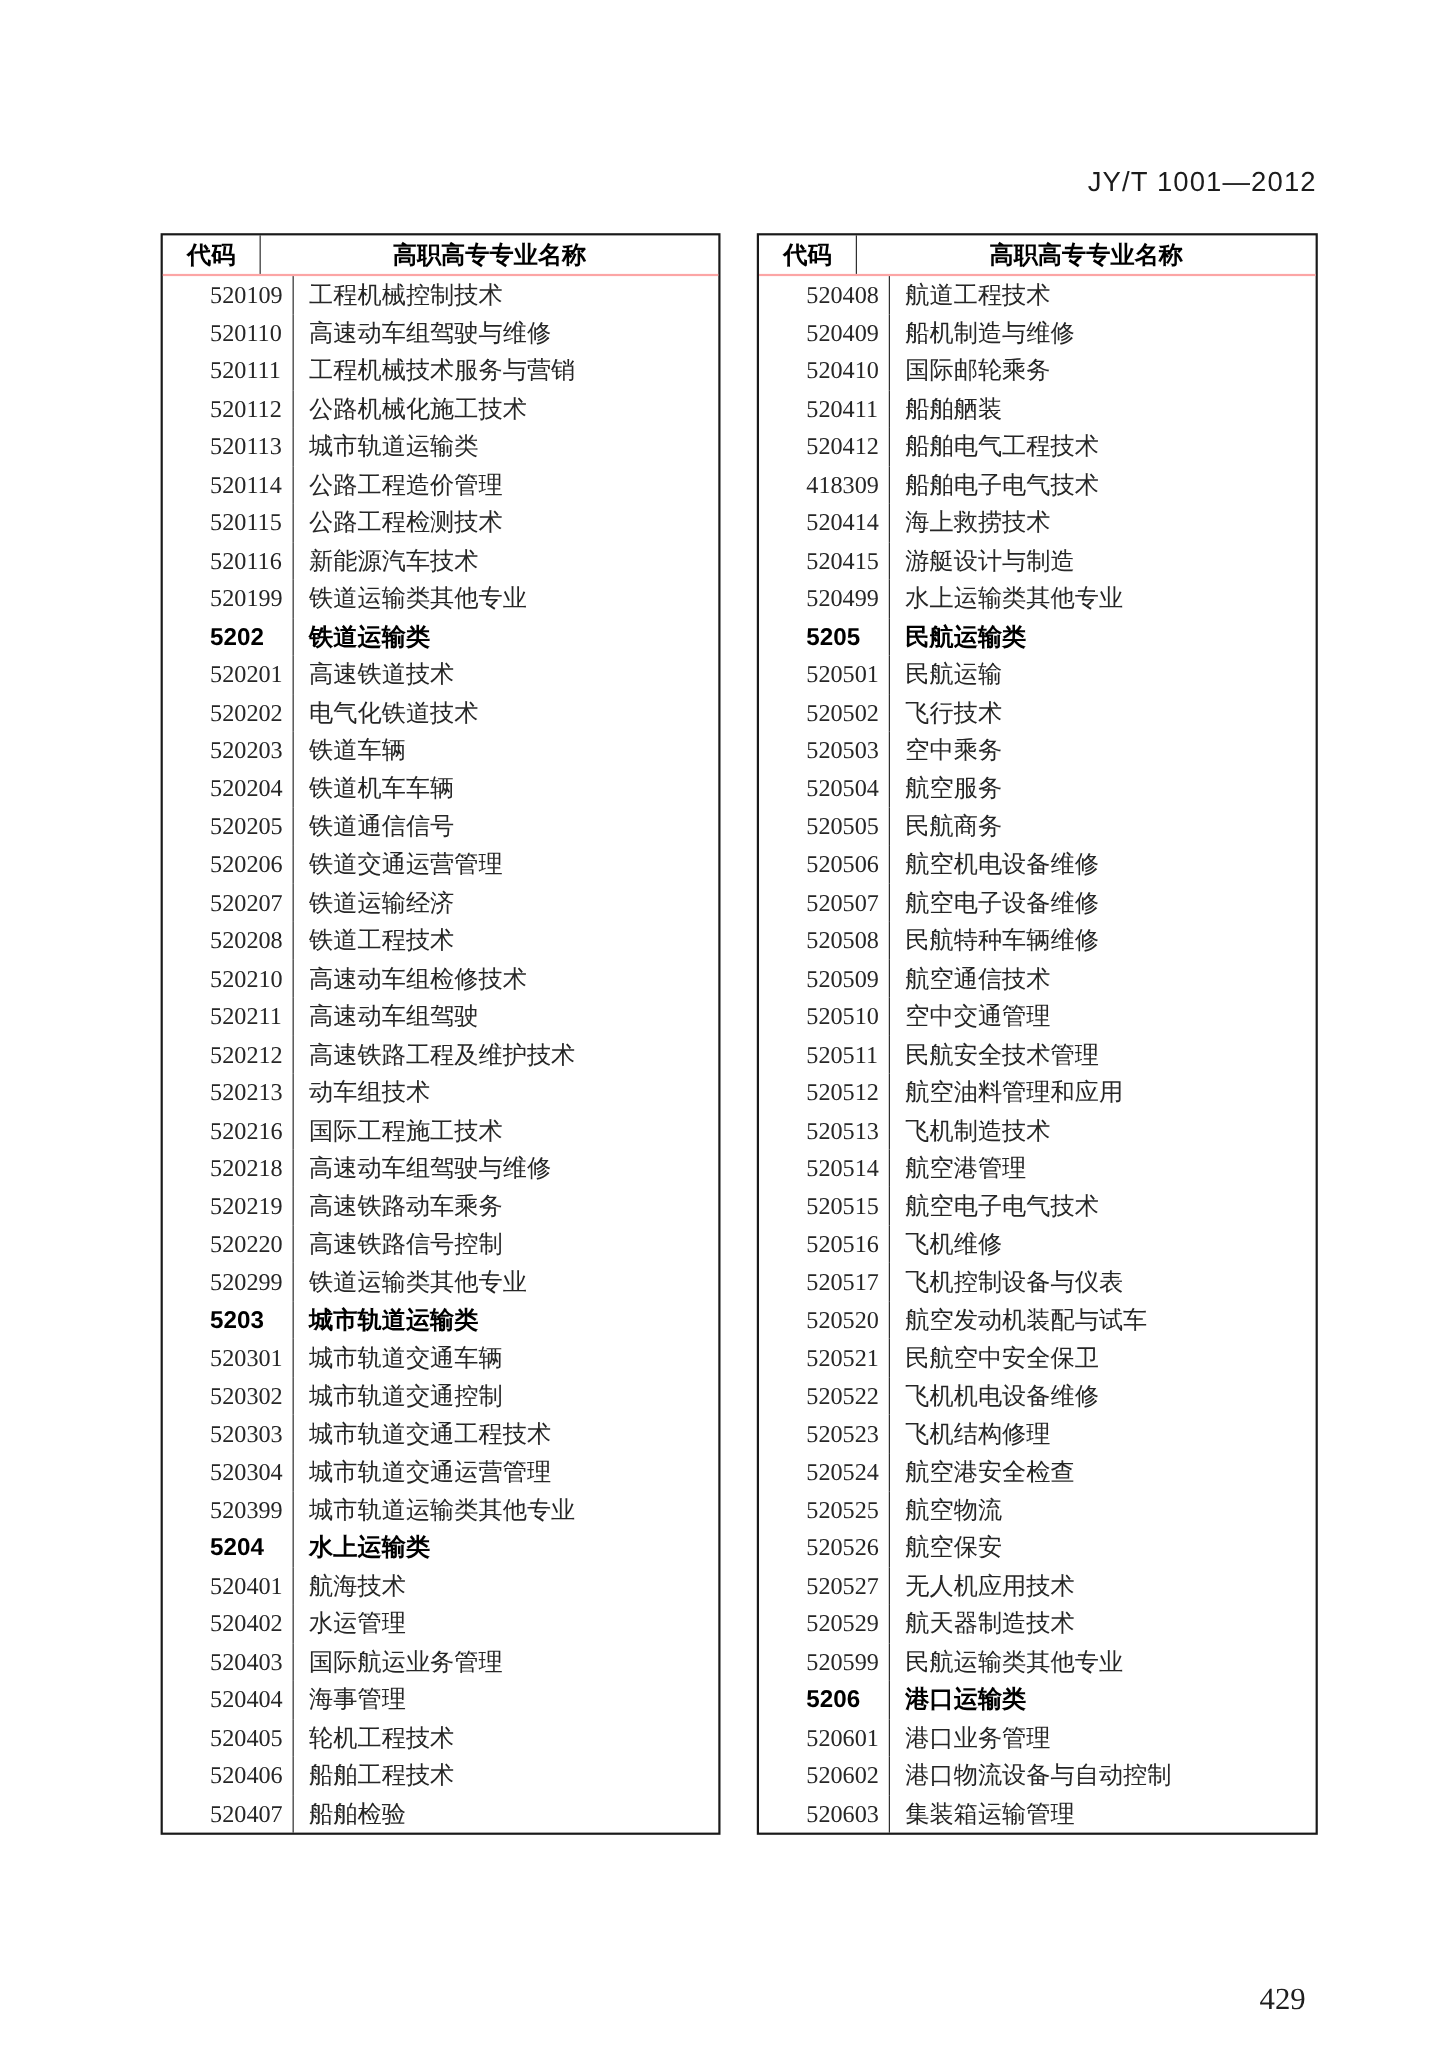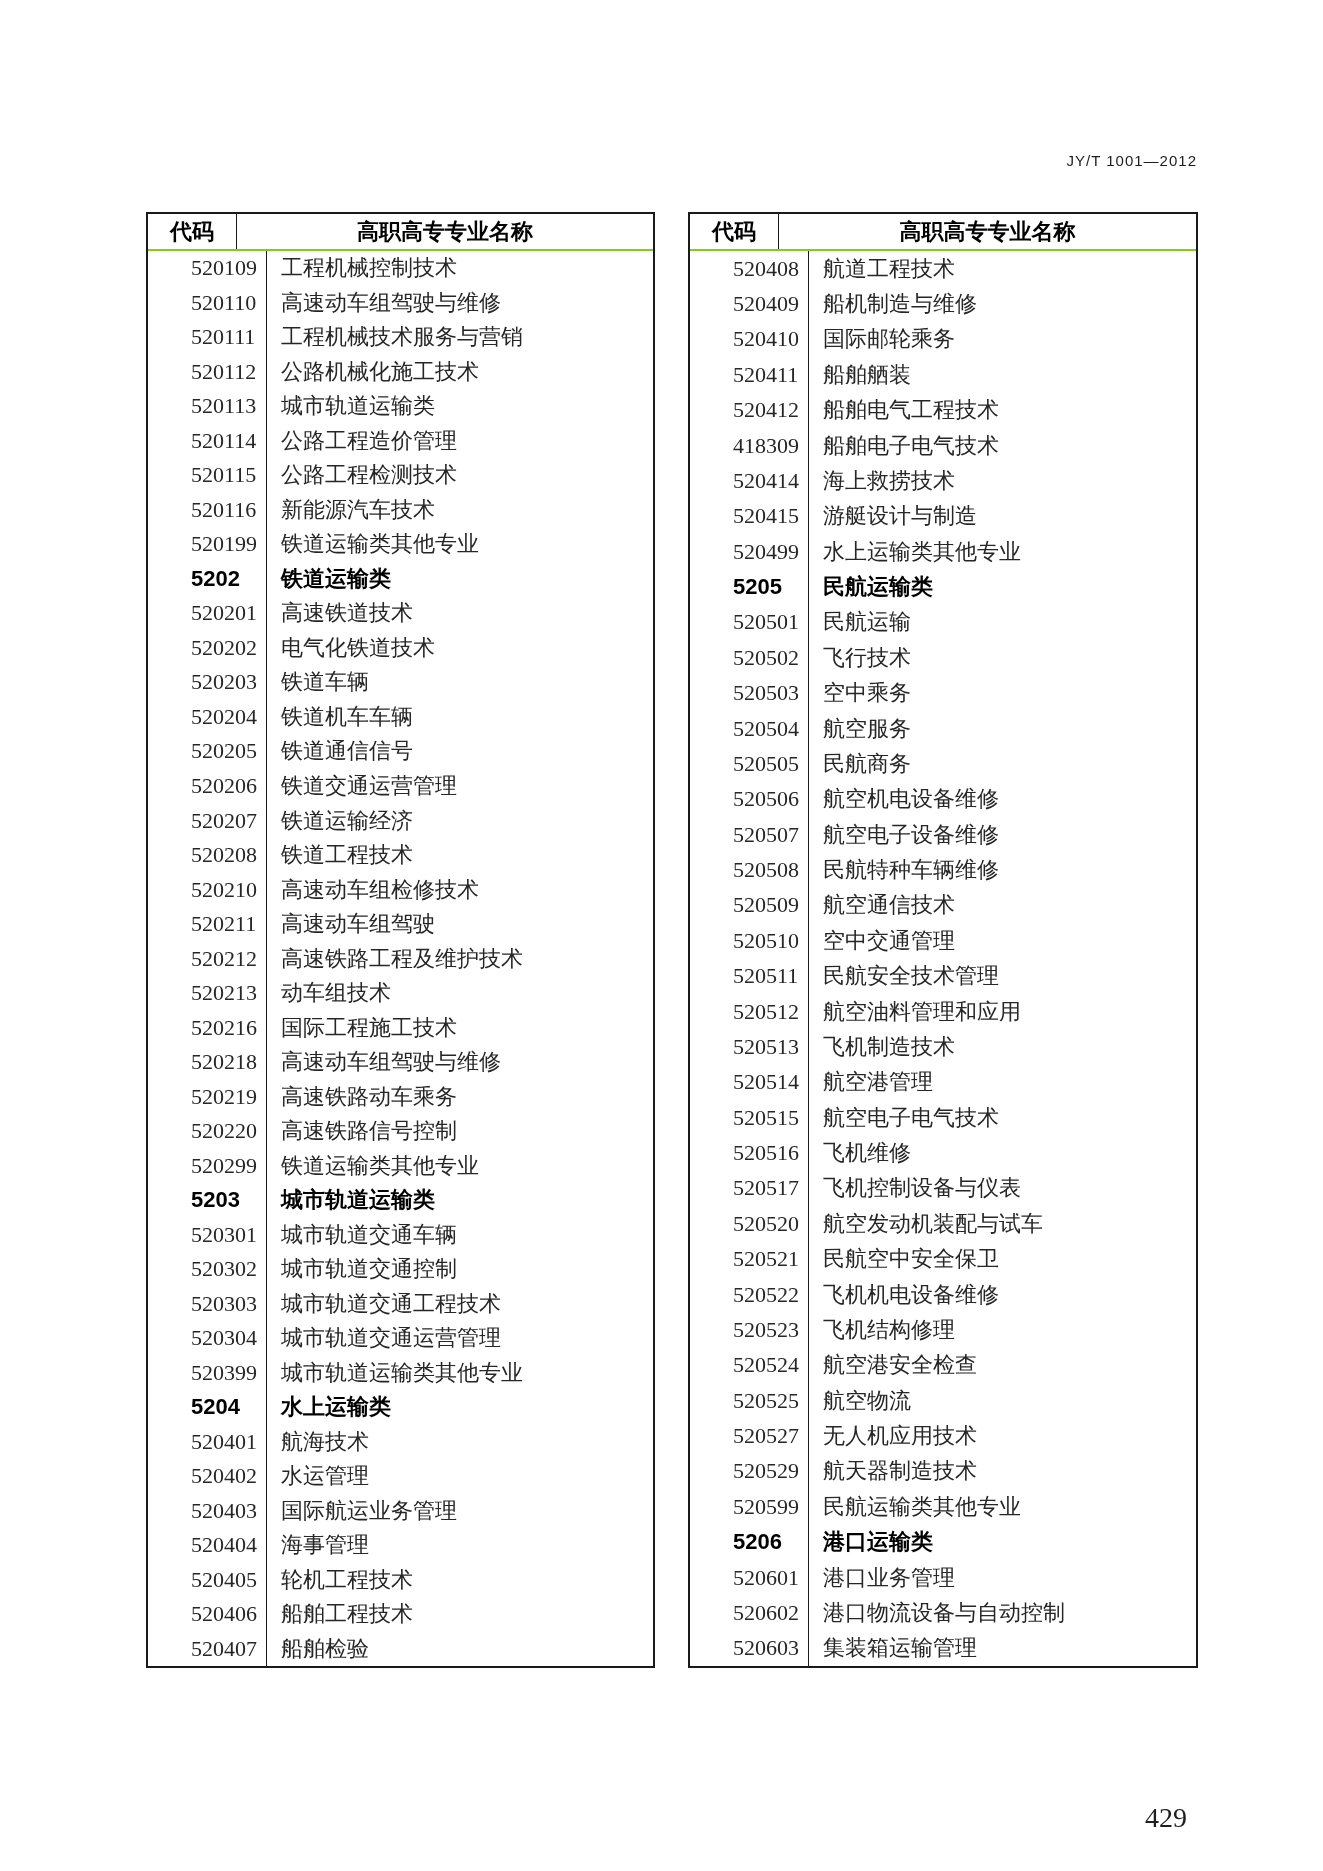--- a/index.html
+++ b/index.html
@@ -8,39 +8,39 @@
     background: #ffffff;
     position: relative;
     font-family: "Liberation Serif", serif;
     color: #262626;
     overflow: hidden;
   }
   .std-header {
     position: absolute;
     top: 152px; right: 126px;
     font-family: "Liberation Sans", sans-serif;
-    font-size: 15px;
+    font-size: 25px;
     letter-spacing: 1px;
     color: #1c1c1c;
     white-space: pre;
   }
   .doc-table {
     position: absolute;
     top: 212px; height: 1456px;
     border: 2px solid #1a1a1a;
     box-sizing: border-box;
     display: flex; flex-direction: column;
     background: #ffffff;
   }
   .doc-table.left  { left: 146px; width: 509px; }
   .doc-table.right { left: 688px; width: 510px; }
   .thead {
     flex: 0 0 35px;
     display: flex;
-    border-bottom: 2px solid #84cc16;
+    border-bottom: 2px solid #fca5a5;
     font-family: "Liberation Sans", sans-serif;
     font-weight: bold;
     font-size: 22px;
     color: #000000;
   }
   .tbody { flex: 1; display: flex; flex-direction: column; padding-left: 30px; }
   .trow { flex: 1; display: flex; font-size: 22px; }
   .cell-code {
     flex: 0 0 89px; width: 89px;
     border-right: 1.5px solid #1a1a1a;
@@ -376,20 +376,24 @@
       </div>
       <div class="trow">
         <div class="cell-code">520524</div>
         <div class="cell-name">航空港安全检查</div>
       </div>
       <div class="trow">
         <div class="cell-code">520525</div>
         <div class="cell-name">航空物流</div>
       </div>
       <div class="trow">
+        <div class="cell-code">520526</div>
+        <div class="cell-name">航空保安</div>
+      </div>
+      <div class="trow">
         <div class="cell-code">520527</div>
         <div class="cell-name">无人机应用技术</div>
       </div>
       <div class="trow">
         <div class="cell-code">520529</div>
         <div class="cell-name">航天器制造技术</div>
       </div>
       <div class="trow">
         <div class="cell-code">520599</div>
         <div class="cell-name">民航运输类其他专业</div>

